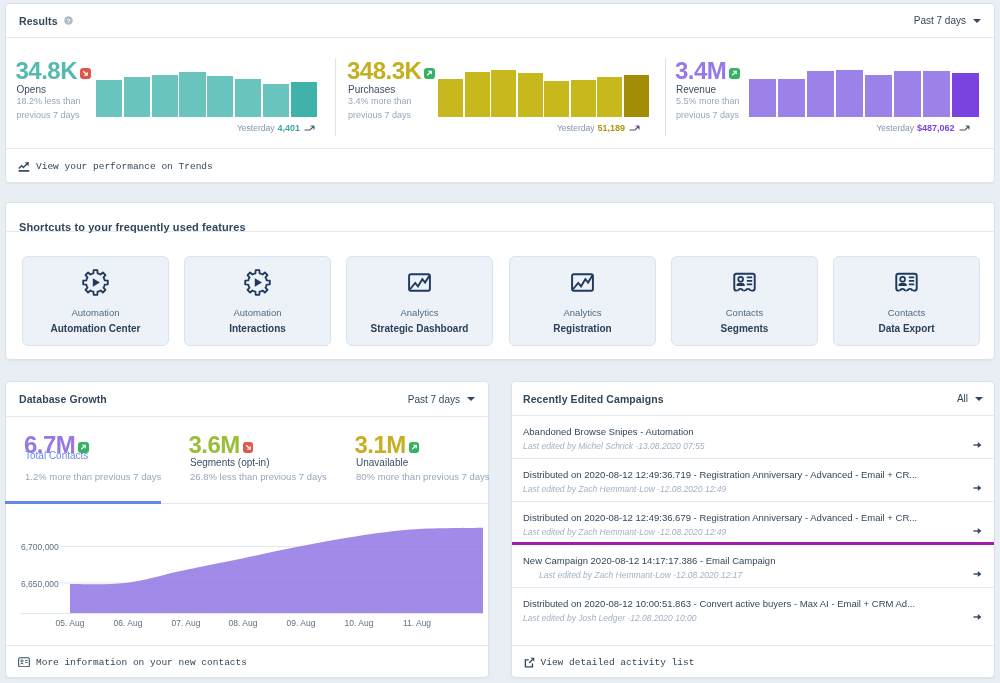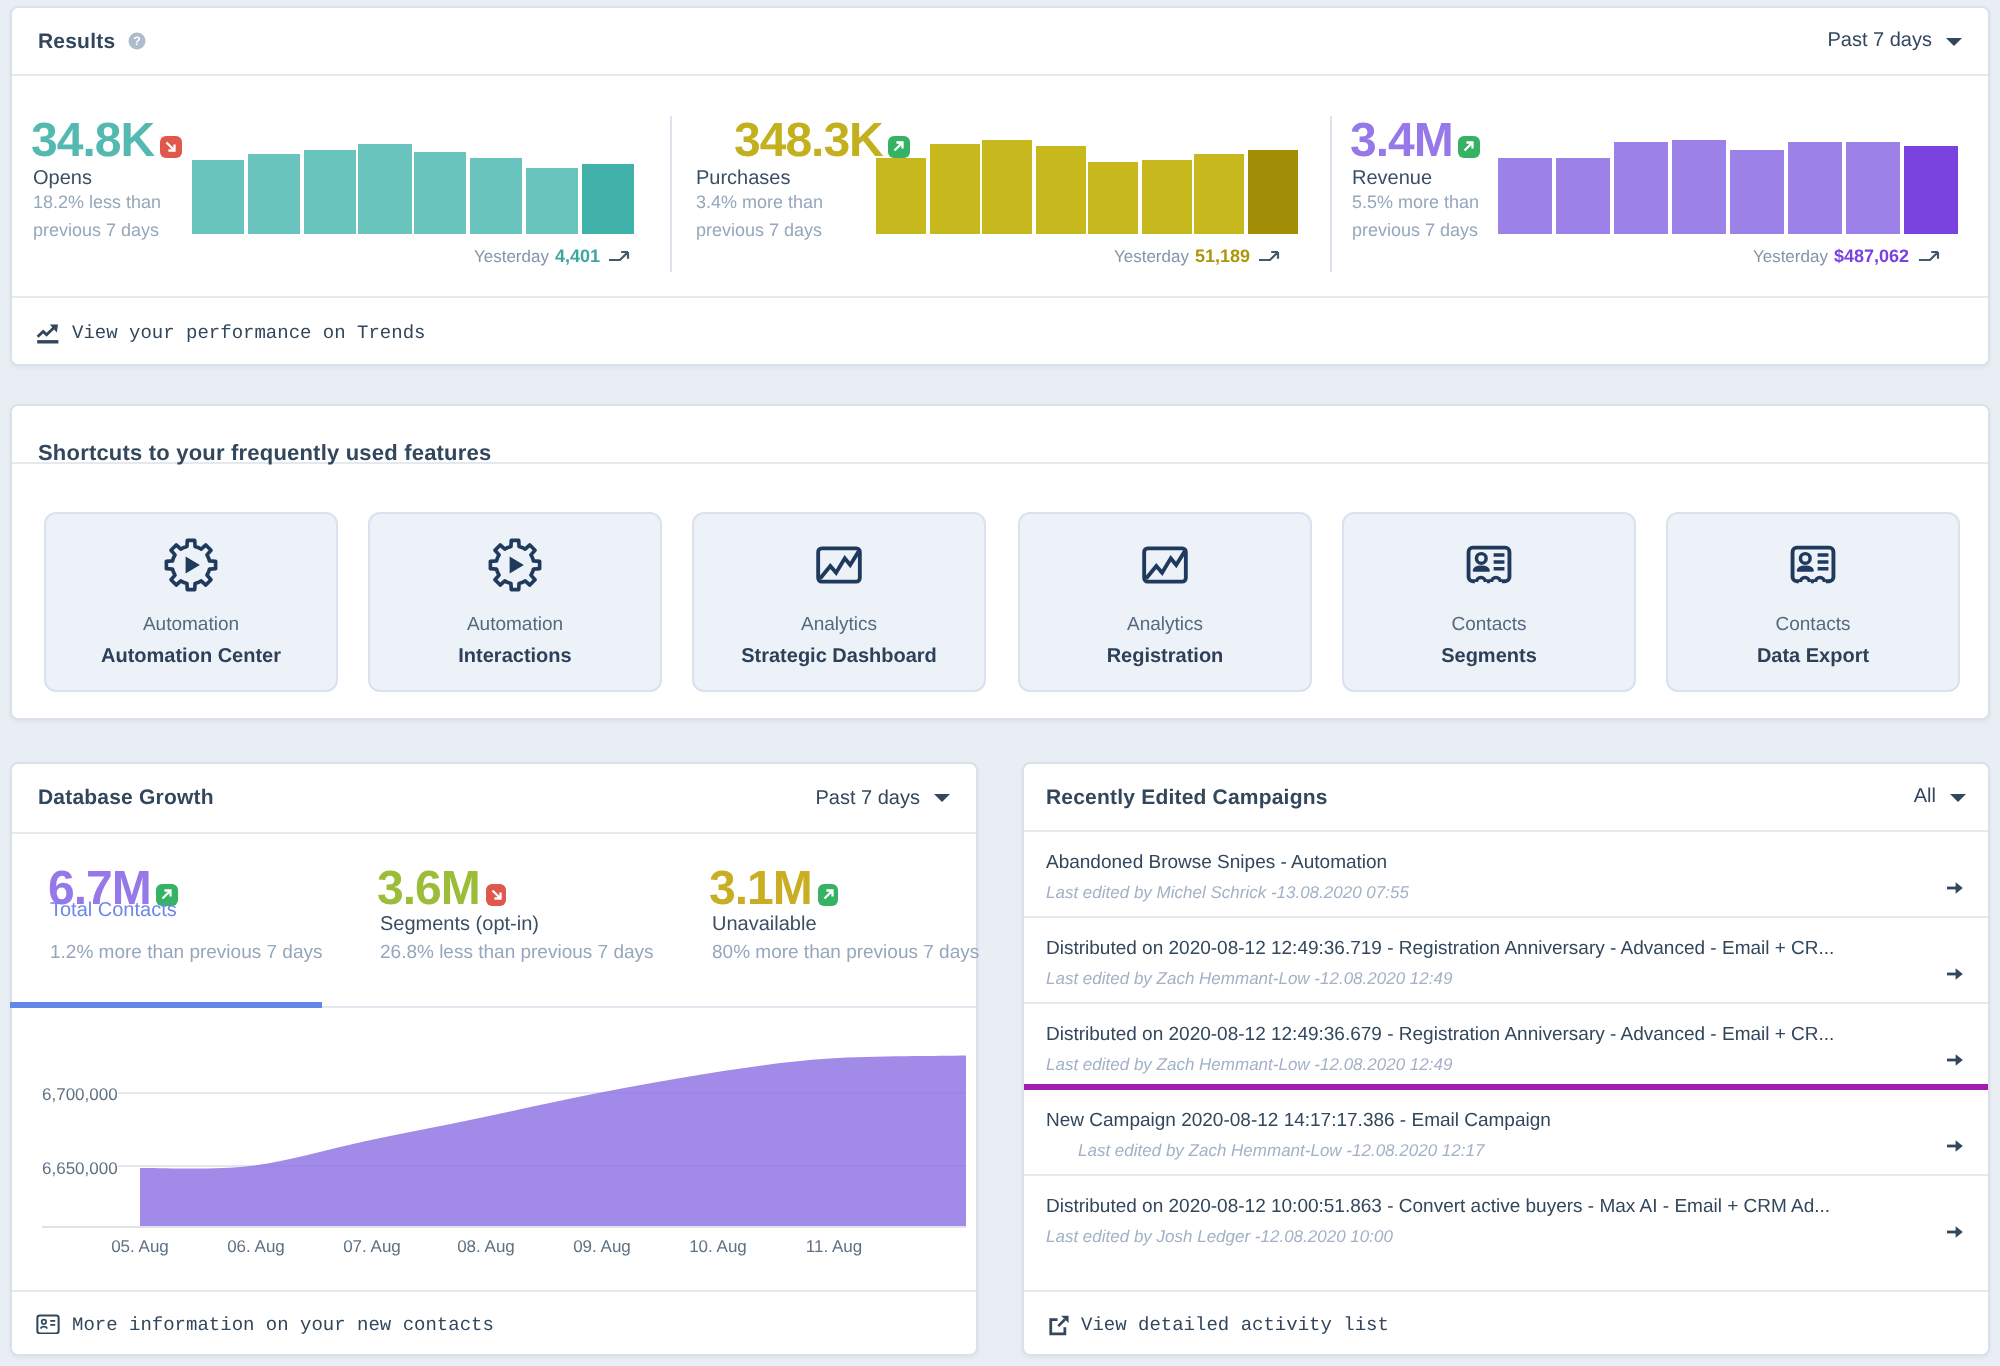--- a/index.html
+++ b/index.html
@@ -43,21 +43,21 @@
   <div class="divider" style="left:659px; top:54px; height:78px;"></div>
 
   <div class="num" style="position:absolute; left:9.5px; top:53.5px; font-size:24px; line-height:25px; letter-spacing:-0.5px; color:#54b9b0;">34.8K<span class="badge" style="background:#e0584c; top:-3.6px;">
         <svg width="10.5" height="10.5" viewBox="0 0 11 11">
           <path d="M3.4 3.4 L7.6 7.6 M7.6 4.4 V7.6 H4.4" stroke="#fff" stroke-width="1.2" fill="none"></path>
         </svg>
       </span></div>
   <div class="mlabel" style="left:10.5px; top:79.5px;">Opens</div>
   <div class="msub" style="left:10.5px; top:91px; font-size:9px; line-height:13.5px;">18.2% less than<br>previous 7 days</div>
 
-  <div class="num" style="position:absolute; left:341px; top:53.5px; font-size:24px; line-height:25px; letter-spacing:-0.5px; color:#c2b01e;margin-left:20px;">348.3K<span class="badge" style="background:#35b264; top:-3.6px;">
+  <div class="num" style="position:absolute; left:341px; top:53.5px; font-size:24px; line-height:25px; letter-spacing:-0.5px; color:#c2b01e;">348.3K<span class="badge" style="background:#35b264; top:-3.6px;">
         <svg width="10.5" height="10.5" viewBox="0 0 11 11">
           <path d="M3.4 7.6 L7.6 3.4 M4.4 3.4 H7.6 V6.6" stroke="#fff" stroke-width="1.2" fill="none"></path>
         </svg>
       </span></div>
   <div class="mlabel" style="left:342px; top:79.5px;">Purchases</div>
   <div class="msub" style="left:342px; top:91px; font-size:9px; line-height:13.5px;">3.4% more than<br>previous 7 days</div>
 
   <div class="num" style="position:absolute; left:669px; top:53.5px; font-size:24px; line-height:25px; letter-spacing:-0.5px; color:#9678e8;">3.4M<span class="badge" style="background:#35b264; top:-3.6px;">
         <svg width="10.5" height="10.5" viewBox="0 0 11 11">
           <path d="M3.4 7.6 L7.6 3.4 M4.4 3.4 H7.6 V6.6" stroke="#fff" stroke-width="1.2" fill="none"></path>

